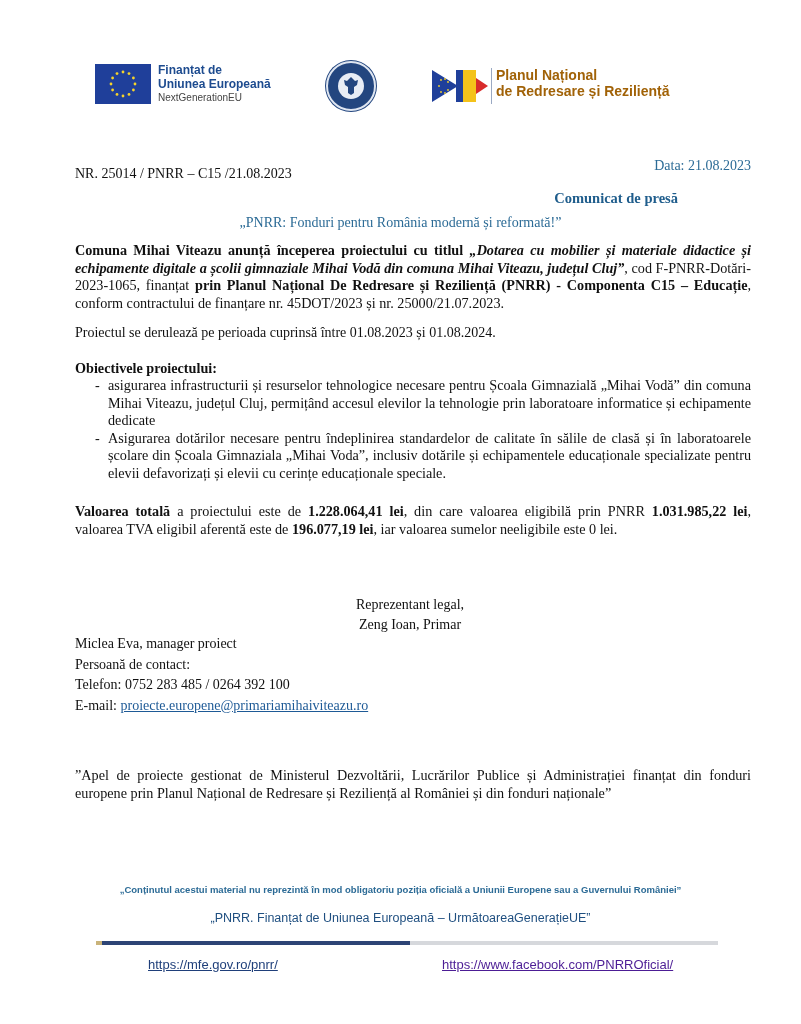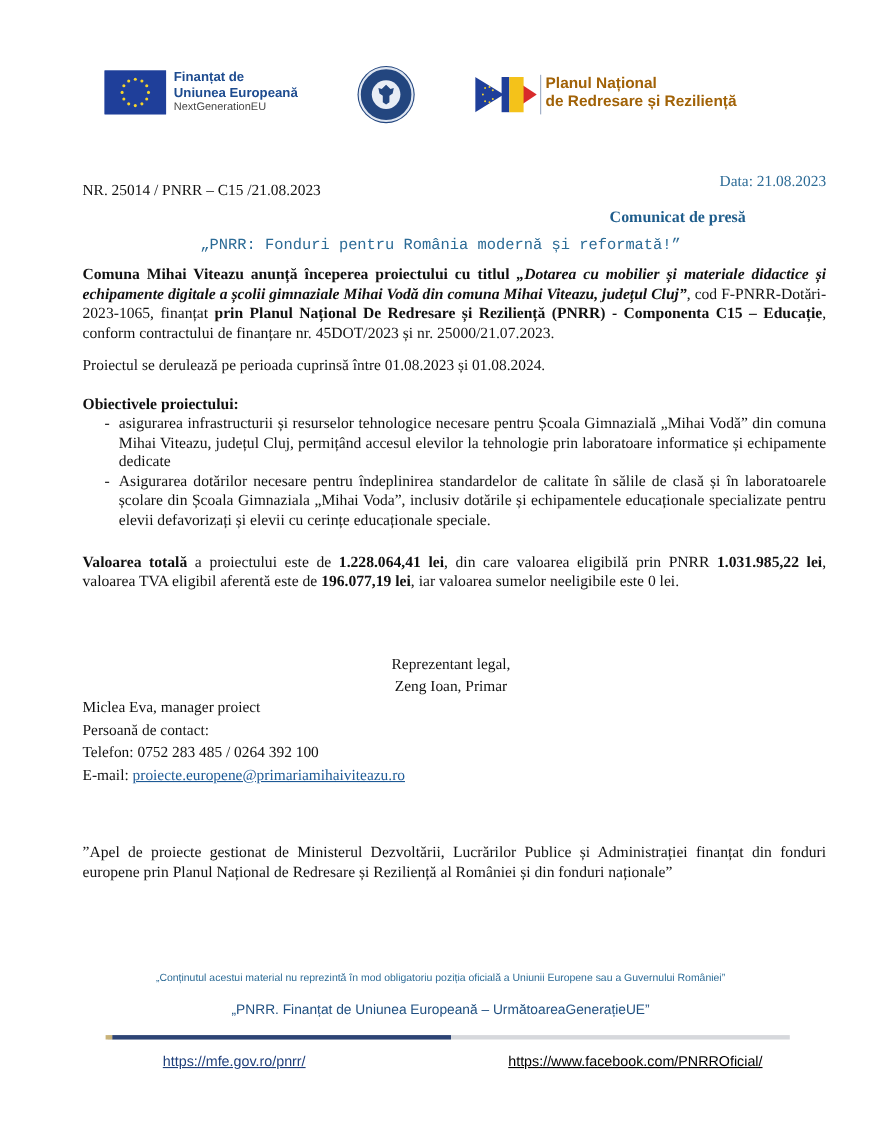--- a/index.html
+++ b/index.html
@@ -17,42 +17,42 @@
                background: #e8edf5; }
   .pnrr-logo { left: 432px; top: 68px; width: 56px; height: 36px; }
   .pnrr-sep { left: 491px; top: 68px; width: 1px; height: 36px; background: #9aa9c3; }
   .pnrr-text { left: 496px; top: 67px; font-family: "Liberation Sans", sans-serif; color: #a16207;
                font-size: 14px; line-height: 16px; font-weight: bold; }
   
   .p { font-size: 14.2px; line-height: 17.5px; text-align: justify; }
   .nr { left: 75px; top: 130px; font-size: 14px; margin-top: 36px; }
   .date { right: 50px; top: 158px; font-size: 14px; color: #2c6b96; }
   .title { left: 0; width: 678px; top: 190px; text-align: right; color: #1f5d8c; font-weight: bold; font-size: 14.5px; }
-  .subtitle { left: 0; width: 801px; top: 215px; text-align: center; color: #2c6b96; font-size: 14px; font-family: Liberation Mono, monospace; }
+  .subtitle { left: 0; width: 801px; top: 215px; text-align: center; color: #2c6b96; font-size: 14px; }
   .intro { left: 75px; top: 242px; width: 676px; }
   .period { left: 75px; top: 325px; font-size: 14px; }
   .obj-h { left: 75px; top: 360px; font-weight: bold; font-size: 14.2px; }
   .obj-list { left: 75px; top: 377px; width: 676px; }
   .obj-item { position: relative; padding-left: 33px; }
   .obj-item .dash { position: absolute; left: 20px; top: 0; }
   .value { left: 75px; top: 503px; width: 676px; }
   .sign { left: 340px; top: 595px; text-align: center; font-size: 14px; line-height: 20px; width: 140px; }
   .contact { left: 75px; top: 634px; font-size: 14px; line-height: 20.6px; }
   .link { color: #1e5a96; text-decoration: underline; }
   .apel { left: 75px; top: 767px; width: 676px; }
   
   .foot-disc { left: 0; width: 801px; top: 884px; text-align: center; font-family: "Liberation Sans", sans-serif;
-               color: #2c6b96; font-size: 9.5px; }
+               color: #2c6b96; font-size: 9.5px; font-weight: bold; }
   .foot-slogan { left: 0; width: 801px; top: 911px; text-align: center; font-family: "Liberation Sans", sans-serif;
                  color: #1f4f80; font-size: 12.5px; }
   .bar-bg { left: 98px; top: 941px; width: 620px; height: 4px; background: #d6d8dc; }
   .bar-fg { left: 102px; top: 941px; width: 308px; height: 4px; background: #2d4475; }
   .bar-tip { left: 96px; top: 941px; width: 6px; height: 4px; background: #c9b37a; }
   .foot-link1 { left: 104px; top: 957px; font-family: "Liberation Sans", sans-serif; font-size: 13px; color: #1f3f7a; text-decoration: underline; margin-left: 44px; }
-  .foot-link2 { left: 462px; top: 957px; font-family: "Liberation Sans", sans-serif; font-size: 13px; color: #000000; text-decoration: underline; }
+  .foot-link2 { left: 442px; top: 957px; font-family: "Liberation Sans", sans-serif; font-size: 13px; color: #4c1d95; text-decoration: underline; }
 </style>
 </head>
 <body>
 
 <div class="abs eu-flag">
   <svg width="56" height="40" viewBox="0 0 56 40">
     <rect width="56" height="40" fill="#1f3f9a"></rect>
     <g fill="#f6d42a">
       <circle cx="28" cy="8" r="1.4"></circle>
         <circle cx="34" cy="9.6" r="1.4"></circle>

